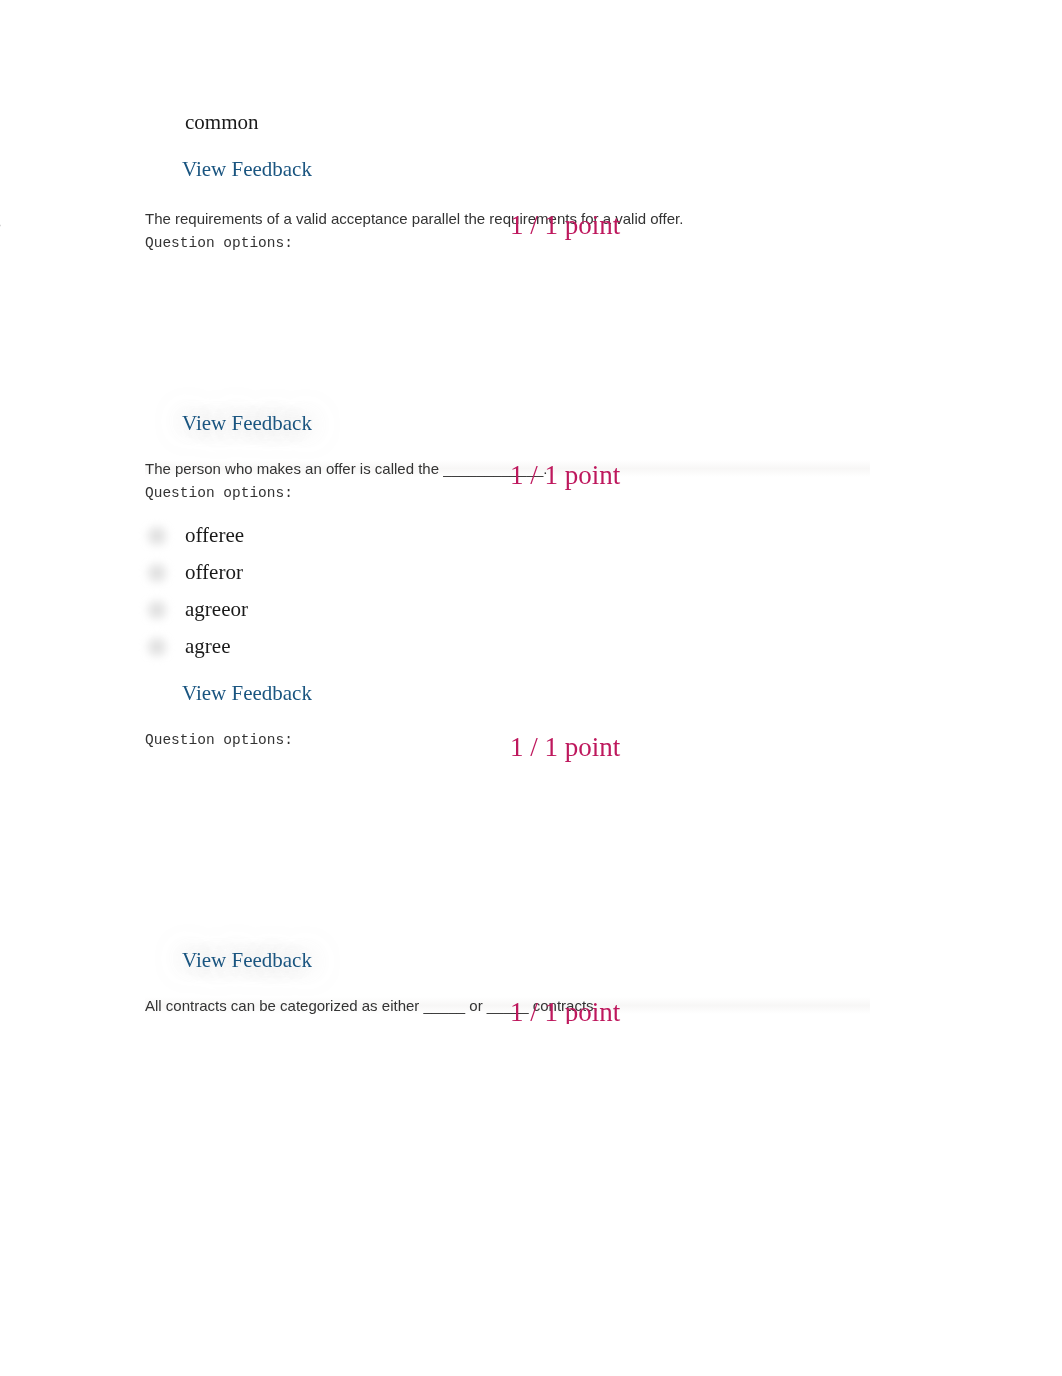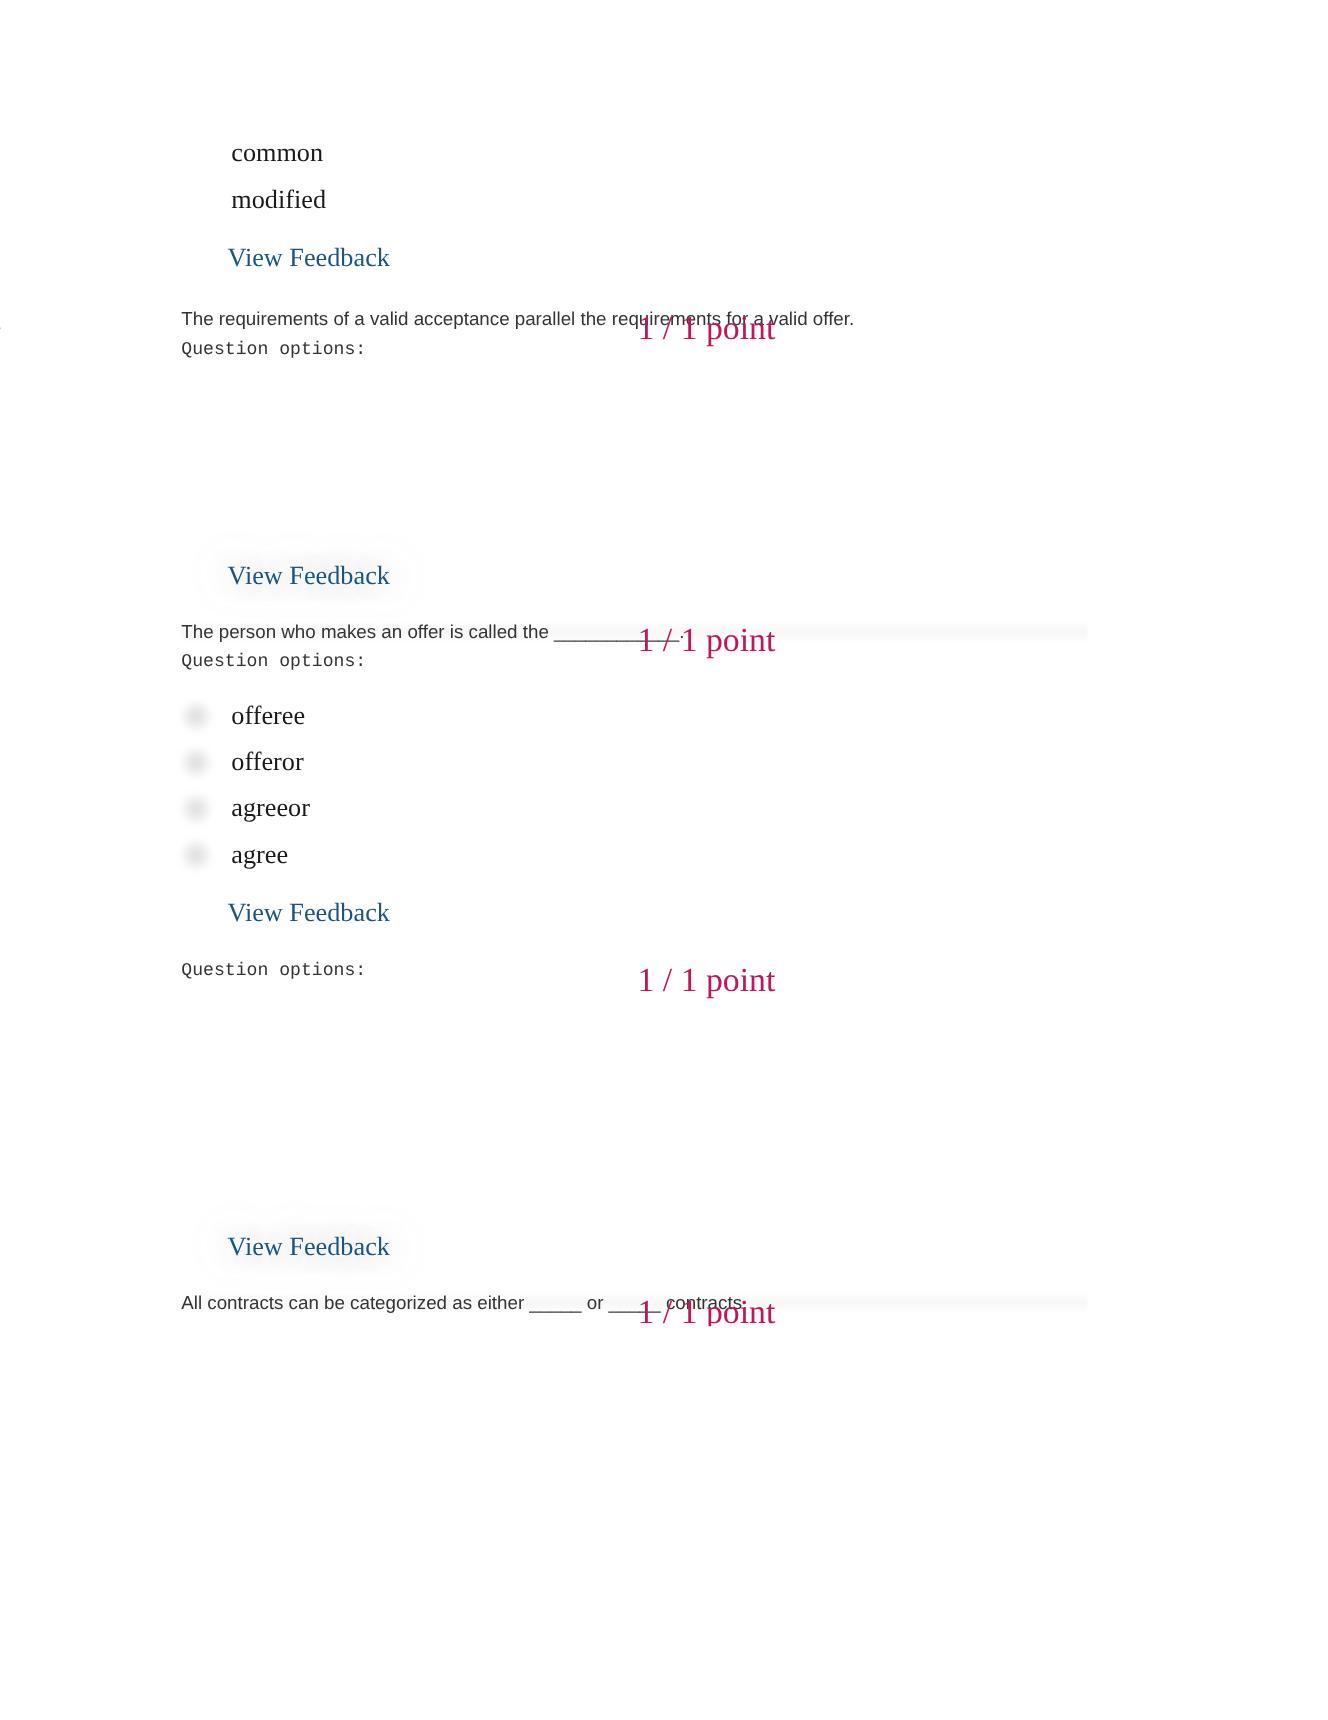--- a/index.html
+++ b/index.html
@@ -101,21 +101,20 @@
       display: block;
       margin-bottom: 12px;
     }
   </style>
 </head>
 <body>
 
 <div class="question-block">
   <div class="prior-options">
     <span class="option-text">common</span>
-    <span class="option-text">modified</span>
   </div>
   <a class="feedback-link">View Feedback</a>
 </div>
 
 <div class="question-block" style="margin-top:28px;">
   <div class="question-label">4</div>
   <div class="points" style="top:0;">1 / 1 point</div>
   <div class="question-text">The requirements of a valid acceptance parallel the requirements for a valid offer.</div>
   <div class="options-label">Question options:</div>
   <div class="hidden-area"></div>

